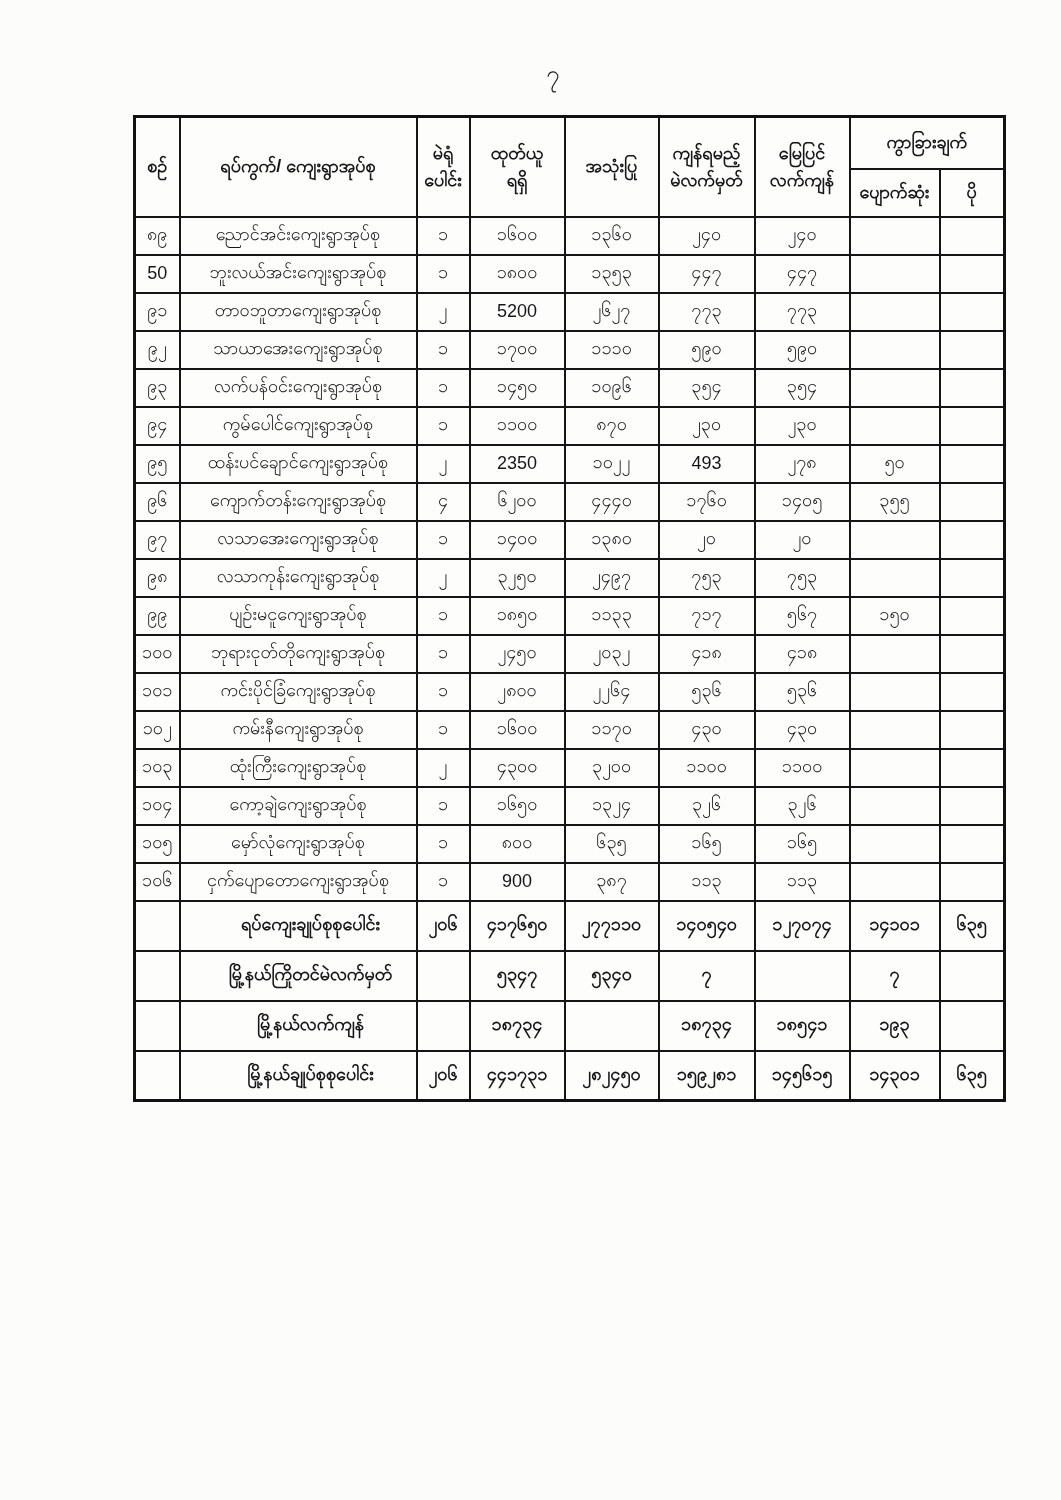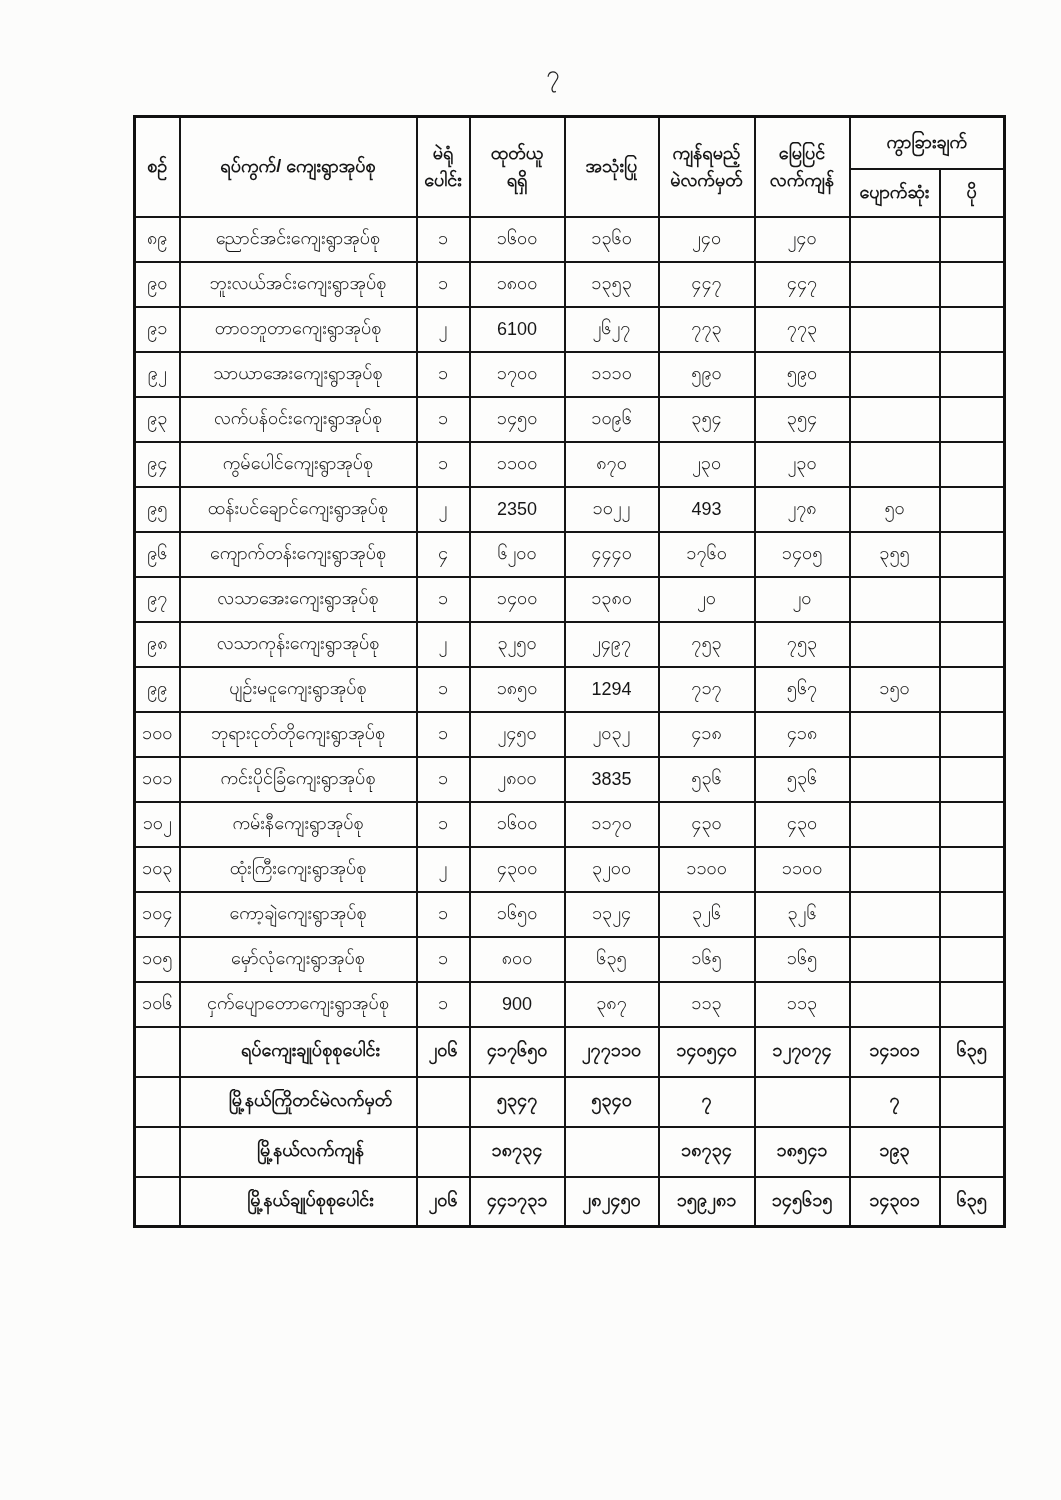--- a/index.html
+++ b/index.html
@@ -39,21 +39,21 @@
   }
   table.tally { border: 3px solid #111; }
   thead th {
     font-weight: bold;
     font-size: 19px;
     white-space: pre-line;
     line-height: 1.5;
   }
   tr.hrow1 { height: 52px; }
   tr.hrow2 { height: 48px; }
-  tbody tr { height: 45px; }
+  tbody tr { height: 38px; }
   tbody tr.summary { height: 50px; }
   td.c-name {
     text-align: left;
     padding-left: 10px;
     white-space: nowrap;
     border-radius: 21px;
   }
   tr.summary td { font-weight: bold; }
   tr.summary td.c-name { padding-left: 28px; }
 </style>
@@ -102,35 +102,35 @@
           <td class="c-name">ညောင်အင်းကျေးရွာအုပ်စု</td>
           <td class="c-stations">၁</td>
           <td class="c-received">၁၆၀၀</td>
           <td class="c-used">၁၃၆၀</td>
           <td class="c-remaining">၂၄၀</td>
           <td class="c-ground">၂၄၀</td>
           <td class="c-lost"></td>
           <td class="c-extra"></td>
         </tr>
         <tr>
-          <td class="c-no">၉၀</td>
+          <td class="c-no">50</td>
           <td class="c-name">ဘူးလယ်အင်းကျေးရွာအုပ်စု</td>
           <td class="c-stations">၁</td>
           <td class="c-received">၁၈၀၀</td>
           <td class="c-used">၁၃၅၃</td>
           <td class="c-remaining">၄၄၇</td>
           <td class="c-ground">၄၄၇</td>
           <td class="c-lost"></td>
           <td class="c-extra"></td>
         </tr>
         <tr>
           <td class="c-no">၉၁</td>
           <td class="c-name">တာဝဘူတာကျေးရွာအုပ်စု</td>
           <td class="c-stations">၂</td>
-          <td class="c-received">6100</td>
+          <td class="c-received">5200</td>
           <td class="c-used">၂၆၂၇</td>
           <td class="c-remaining">၇၇၃</td>
           <td class="c-ground">၇၇၃</td>
           <td class="c-lost"></td>
           <td class="c-extra"></td>
         </tr>
         <tr>
           <td class="c-no">၉၂</td>
           <td class="c-name">သာယာအေးကျေးရွာအုပ်စု</td>
           <td class="c-stations">၁</td>
@@ -205,21 +205,21 @@
           <td class="c-remaining">၇၅၃</td>
           <td class="c-ground">၇၅၃</td>
           <td class="c-lost"></td>
           <td class="c-extra"></td>
         </tr>
         <tr>
           <td class="c-no">၉၉</td>
           <td class="c-name">ပျဉ်းမငူကျေးရွာအုပ်စု</td>
           <td class="c-stations">၁</td>
           <td class="c-received">၁၈၅၀</td>
-          <td class="c-used">1294</td>
+          <td class="c-used">၁၁၃၃</td>
           <td class="c-remaining">၇၁၇</td>
           <td class="c-ground">၅၆၇</td>
           <td class="c-lost">၁၅၀</td>
           <td class="c-extra"></td>
         </tr>
         <tr>
           <td class="c-no">၁၀၀</td>
           <td class="c-name">ဘုရားငုတ်တိုကျေးရွာအုပ်စု</td>
           <td class="c-stations">၁</td>
           <td class="c-received">၂၄၅၀</td>
@@ -227,21 +227,21 @@
           <td class="c-remaining">၄၁၈</td>
           <td class="c-ground">၄၁၈</td>
           <td class="c-lost"></td>
           <td class="c-extra"></td>
         </tr>
         <tr>
           <td class="c-no">၁၀၁</td>
           <td class="c-name">ကင်းပိုင်ခြံကျေးရွာအုပ်စု</td>
           <td class="c-stations">၁</td>
           <td class="c-received">၂၈၀၀</td>
-          <td class="c-used">3835</td>
+          <td class="c-used">၂၂၆၄</td>
           <td class="c-remaining">၅၃၆</td>
           <td class="c-ground">၅၃၆</td>
           <td class="c-lost"></td>
           <td class="c-extra"></td>
         </tr>
         <tr>
           <td class="c-no">၁၀၂</td>
           <td class="c-name">ကမ်းနီကျေးရွာအုပ်စု</td>
           <td class="c-stations">၁</td>
           <td class="c-received">၁၆၀၀</td>

